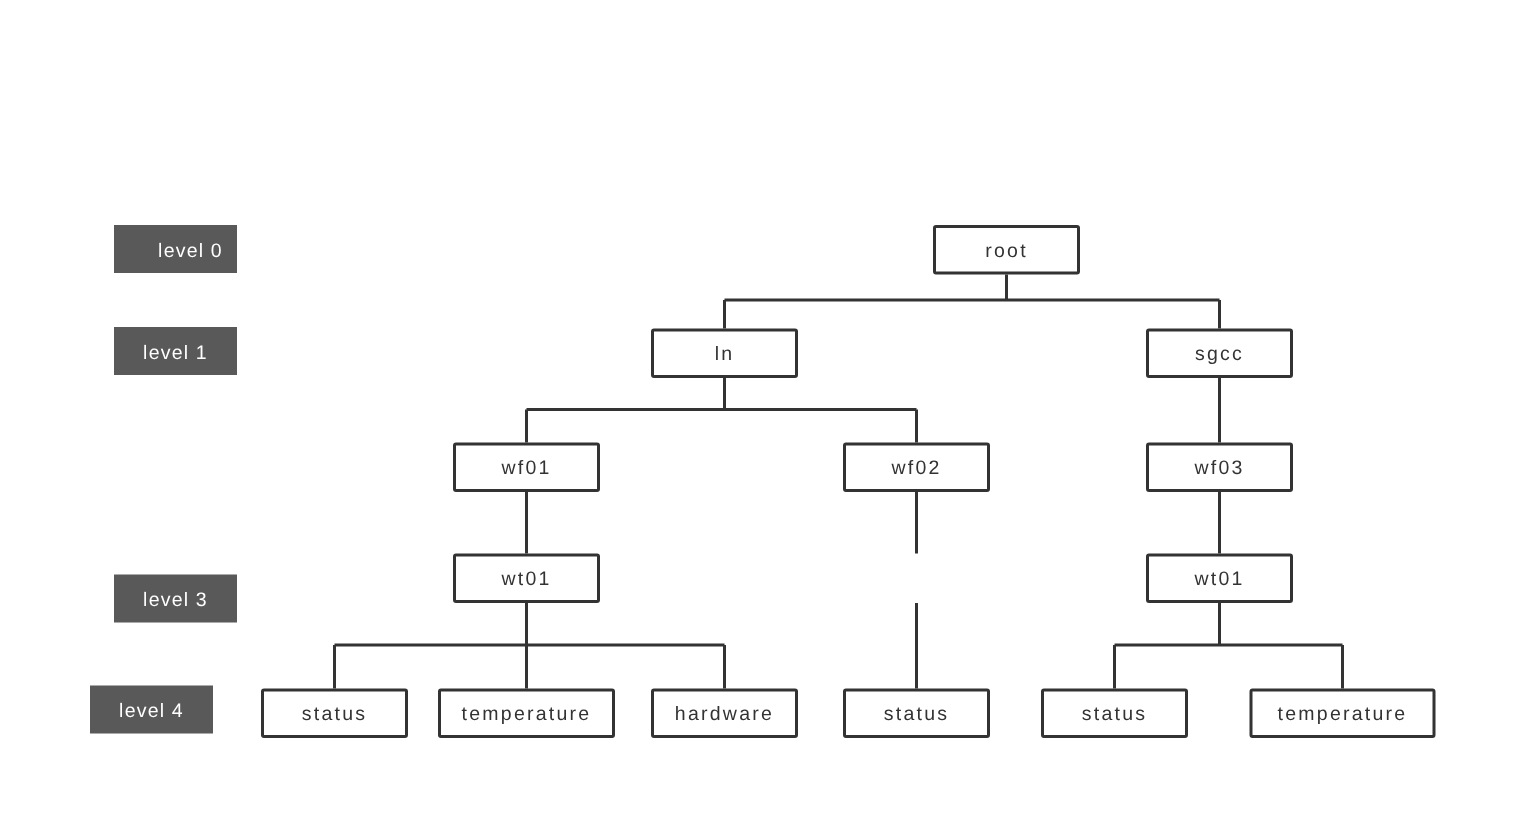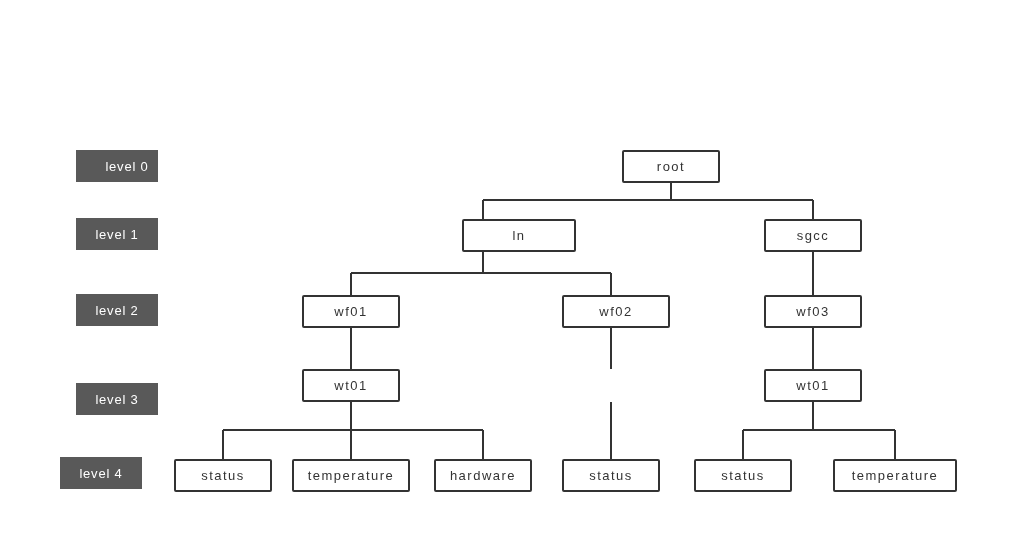--- a/index.html
+++ b/index.html
@@ -69,31 +69,30 @@
       <path d="M351 402 V430 M223 430 H483 M223 430 V459 M351 430 V459 M483 430 V459"></path>
 
       <path d="M611 402 V459"></path>
 
       <path d="M813 402 V430 M743 430 H895 M743 430 V459 M895 430 V459"></path>
     </g>
   </svg>
 
   <div class="level-label" style="left:76px; top:150px;padding-left:20px;">level 0</div>
   <div class="level-label" style="left:76px; top:218px;">level 1</div>
-  <div class="level-label" style="left:76px; top:294px;">level 2</div>
   <div class="level-label" style="left:76px; top:368px;margin-top:15px;">level 3</div>
   <div class="level-label" style="left:60px; top:457px;">level 4</div>
 
   <div class="node" style="left:622px; top:150px; width:98px;">root</div>
 
-  <div class="node" style="left:434px; top:219px; width:114px;margin-left:28px;">ln</div>
+  <div class="node" style="left:434px; top:219px; width:98px;">ln</div>
   <div class="node" style="left:764px; top:219px; width:98px;">sgcc</div>
 
   <div class="node" style="left:302px; top:295px; width:98px;">wf01</div>
-  <div class="node" style="left:562px; top:295px; width:108px;">wf02</div>
+  <div class="node" style="left:562px; top:295px; width:98px;">wf02</div>
   <div class="node" style="left:764px; top:295px; width:98px;">wf03</div>
 
   <div class="node" style="left:302px; top:369px; width:98px;">wt01</div>
   <div class="node" style="left:764px; top:369px; width:98px;">wt01</div>
 
   <div class="node" style="left:174px; top:459px; width:98px;">status</div>
   <div class="node" style="left:292px; top:459px; width:118px;">temperature</div>
   <div class="node" style="left:434px; top:459px; width:98px;">hardware</div>
   <div class="node" style="left:562px; top:459px; width:98px;">status</div>
   <div class="node" style="left:694px; top:459px; width:98px;">status</div>

